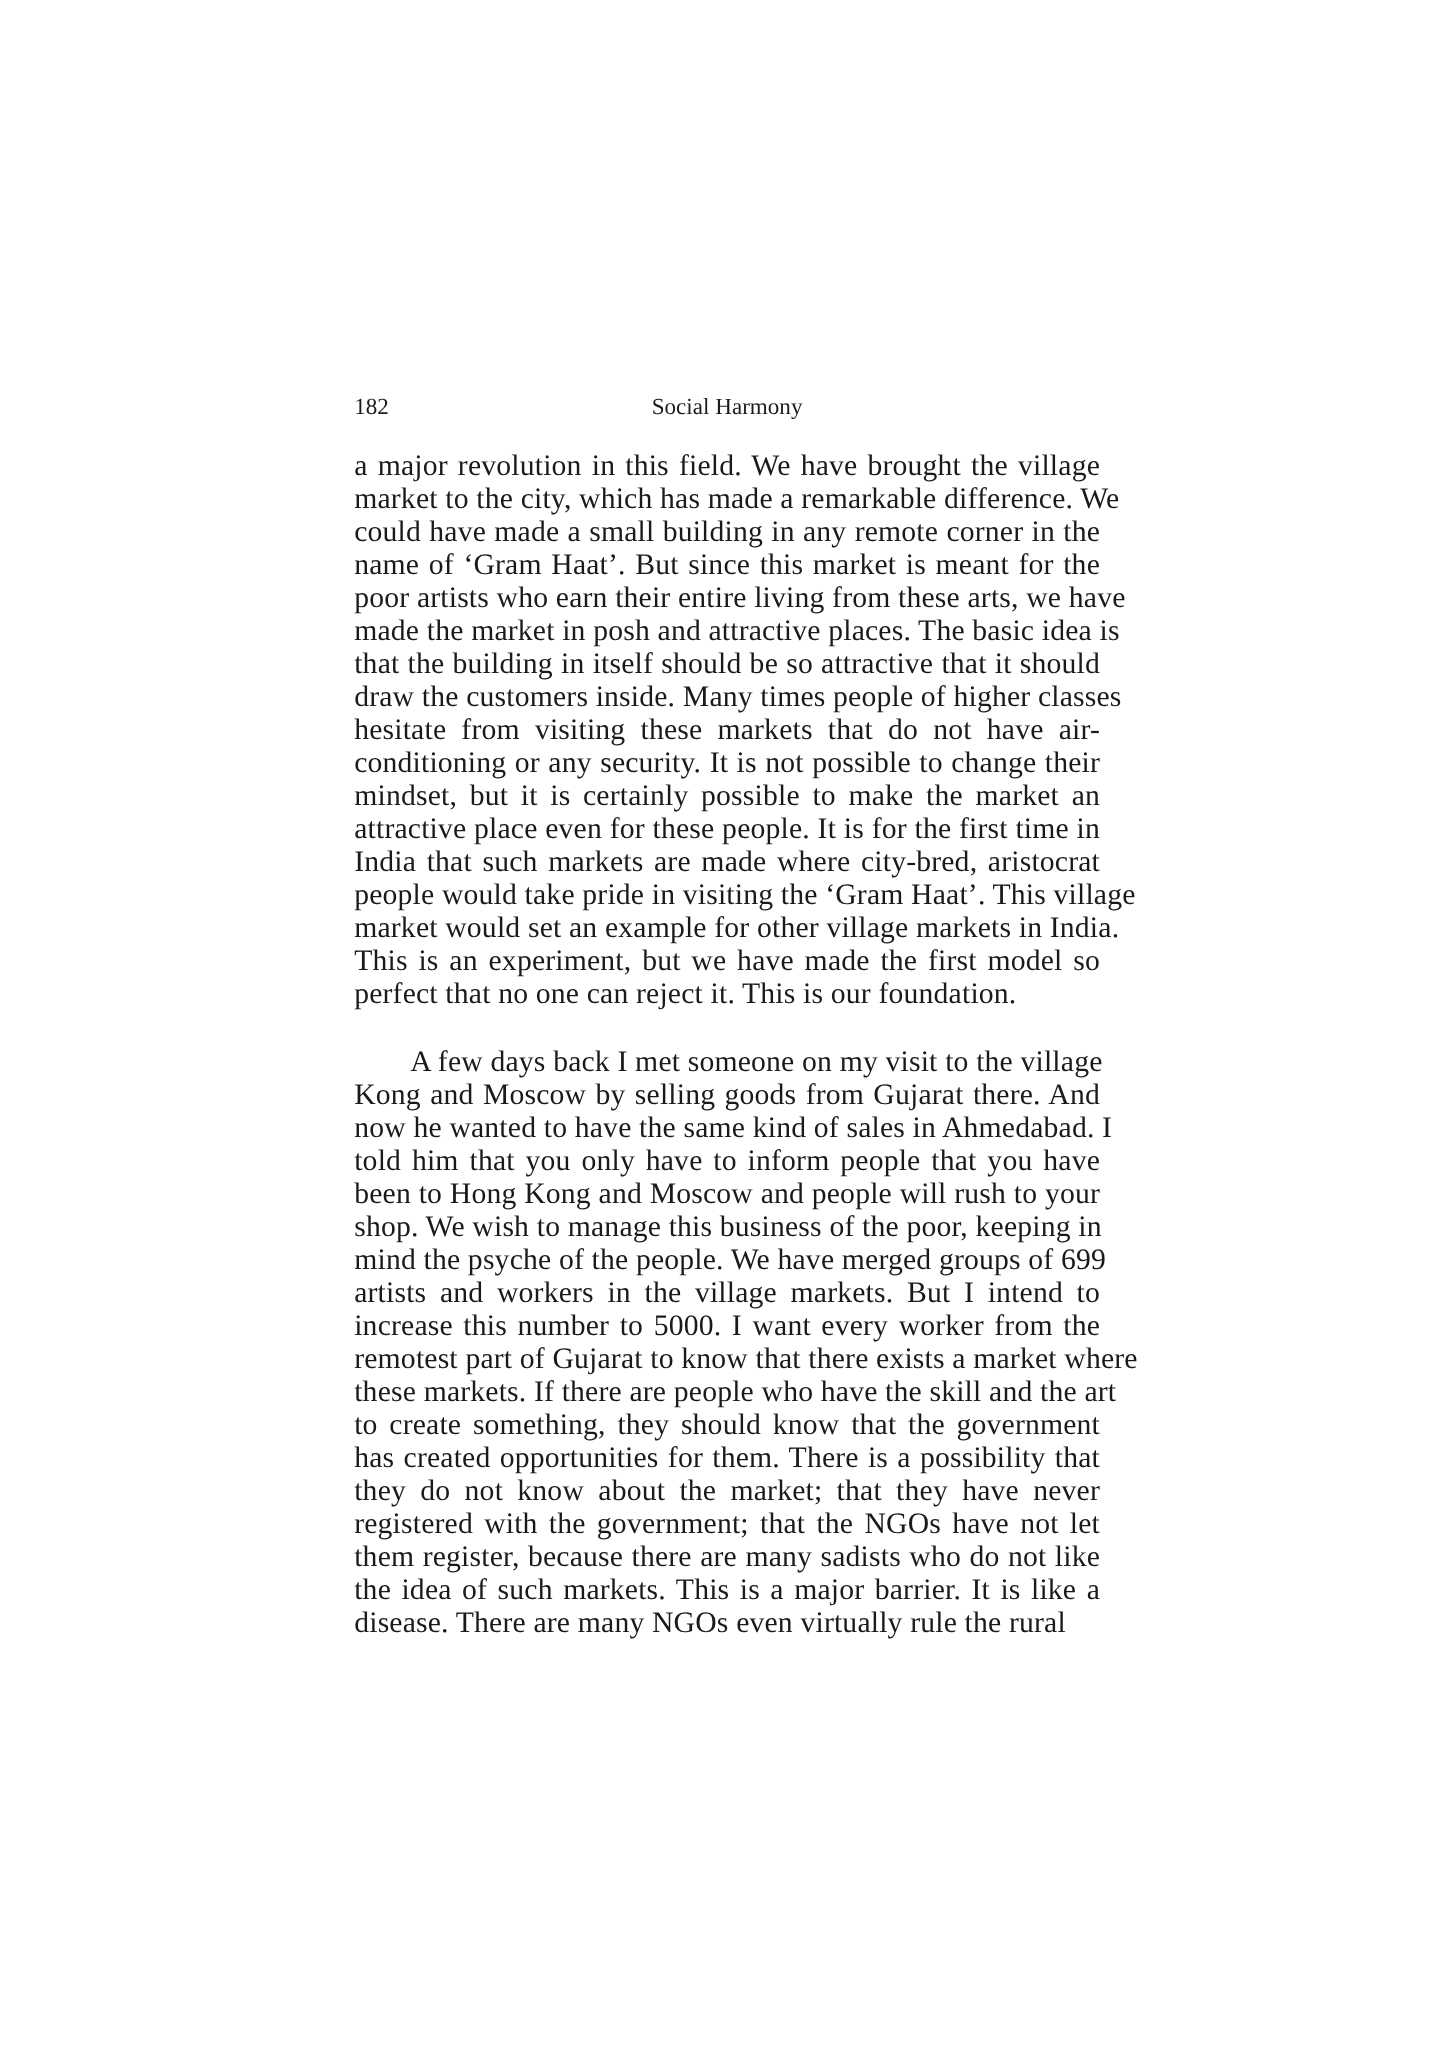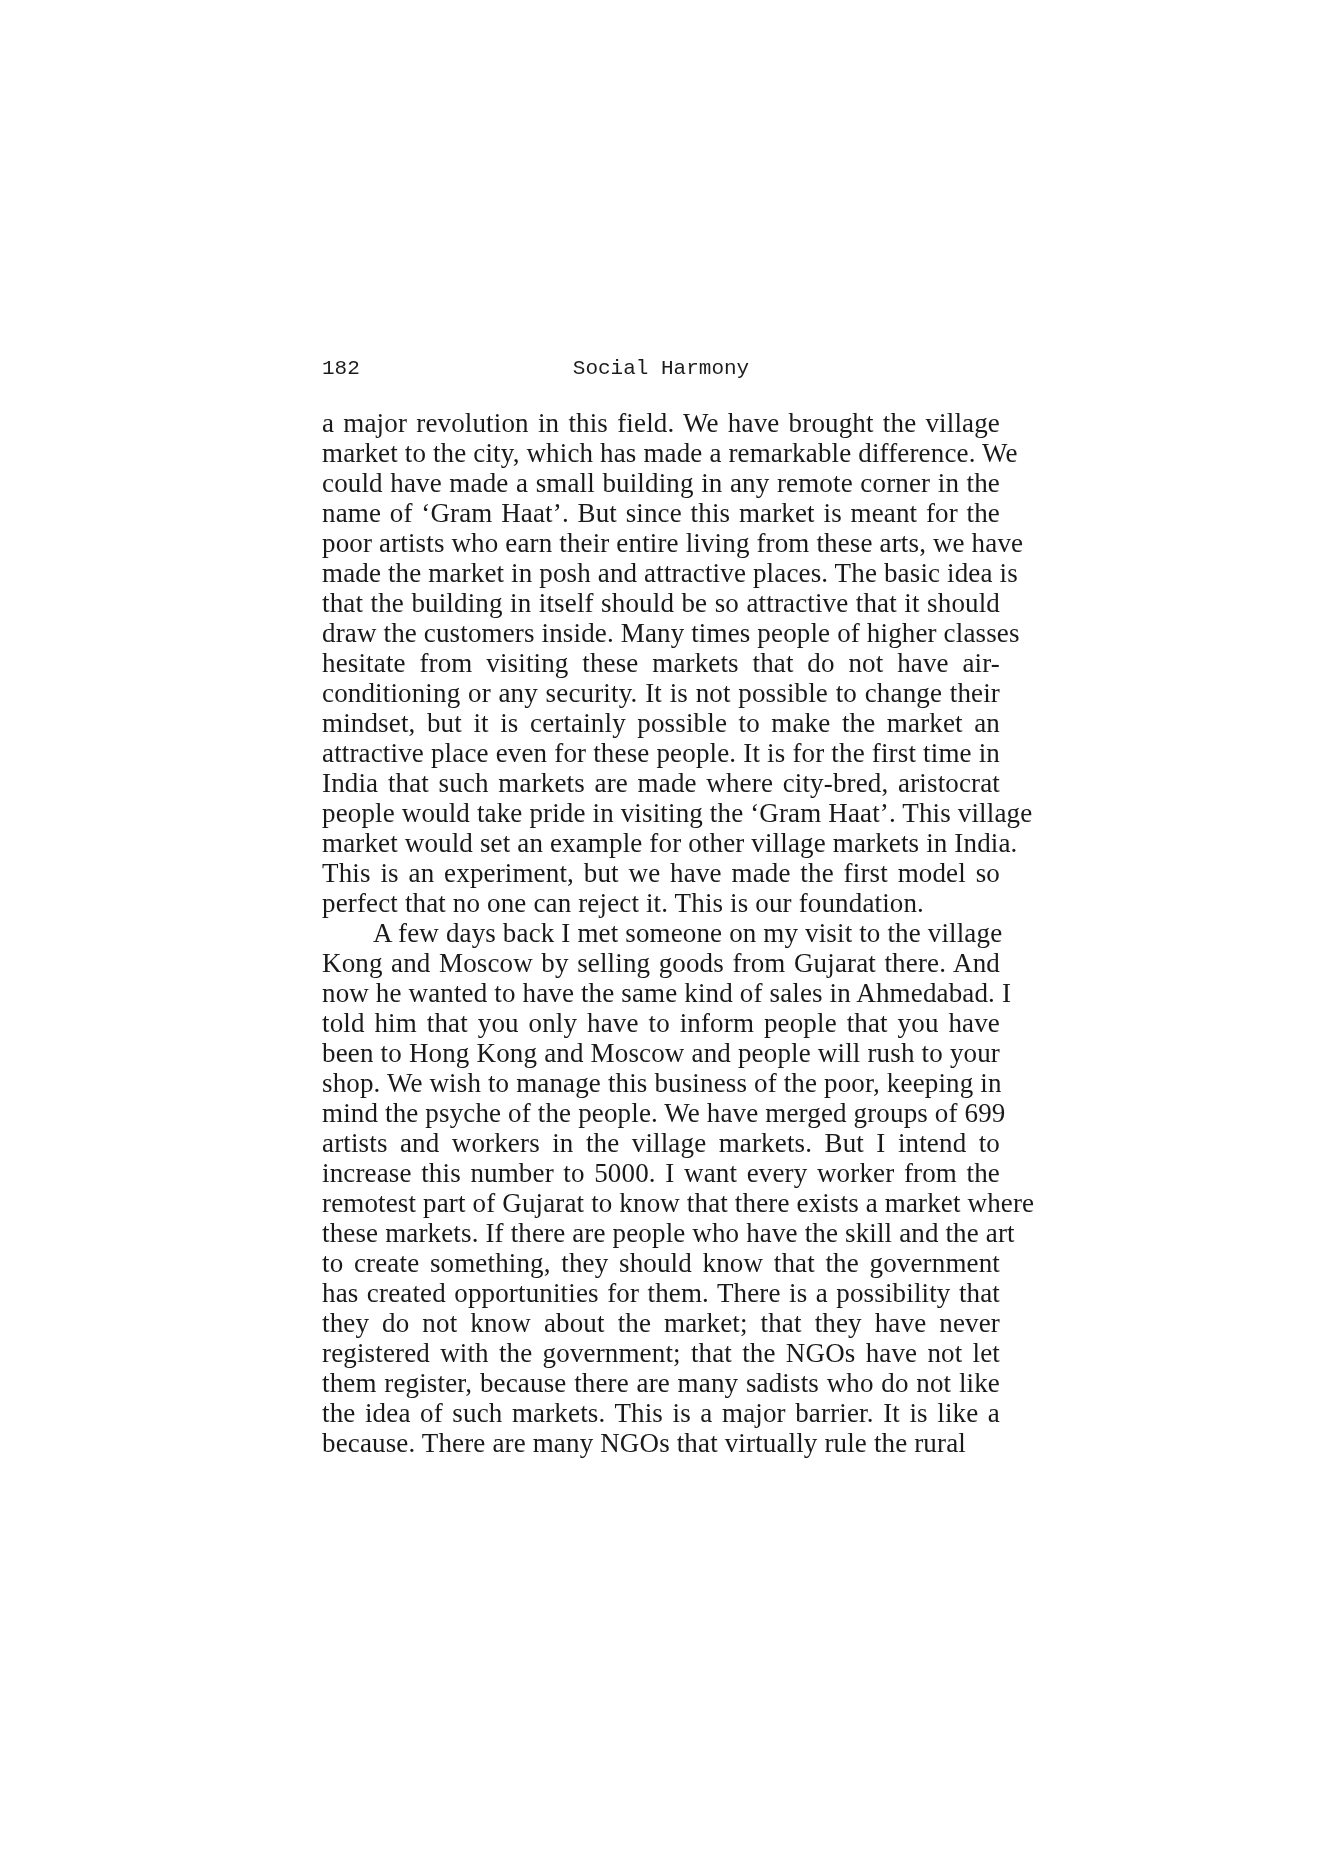--- a/index.html
+++ b/index.html
@@ -15,21 +15,21 @@
     overflow: hidden;
     font-family: "Liberation Serif", "DejaVu Serif", serif;
     color: #1a1a1a;
   }
   .running-header {
     position: absolute;
     top: 356px;
     left: 322px;
     width: 678px;
     height: 26px;
-    font-family: Liberation Mono, monospace;
+    font-family: Liberation Serif, serif;
     font-size: 21px;
     line-height: 26px;
     color: #1c1c1c;
   }
   .page-number {
     position: absolute;
     left: 0;
     top: 0;
   }
   .header-title {
@@ -53,20 +53,21 @@
     text-align: justify;
     text-align-last: justify;
     text-justify: inter-word;
     white-space: nowrap;
   }
   .text-line.para-last {
     text-align-last: left;
   }
   .text-line.indent {
     padding-left: 51px;
+    margin-top: 32px;
   }
 </style>
 </head>
 <body>
 
 <div class="page">
   <div class="running-header">
     <span class="page-number">182</span>
     <span class="header-title">Social Harmony</span>
   </div>
@@ -98,15 +99,15 @@
       <div class="text-line">artists and workers in the village markets. But I intend to</div>
       <div class="text-line">increase this number to 5000. I want every worker from the</div>
       <div class="text-line">remotest part of Gujarat to know that there exists a market where</div>
       <div class="text-line">these markets. If there are people who have the skill and the art</div>
       <div class="text-line">to create something, they should know that the government</div>
       <div class="text-line">has created opportunities for them. There is a possibility that</div>
       <div class="text-line">they do not know about the market; that they have never</div>
       <div class="text-line">registered with the government; that the NGOs have not let</div>
       <div class="text-line">them register, because there are many sadists who do not like</div>
       <div class="text-line">the idea of such markets. This is a major barrier. It is like a</div>
-      <div class="text-line para-last">because. There are many NGOs that virtually rule the rural</div>
+      <div class="text-line para-last">disease. There are many NGOs even virtually rule the rural</div>
     </div>
 </div>
 
 </body></html>

